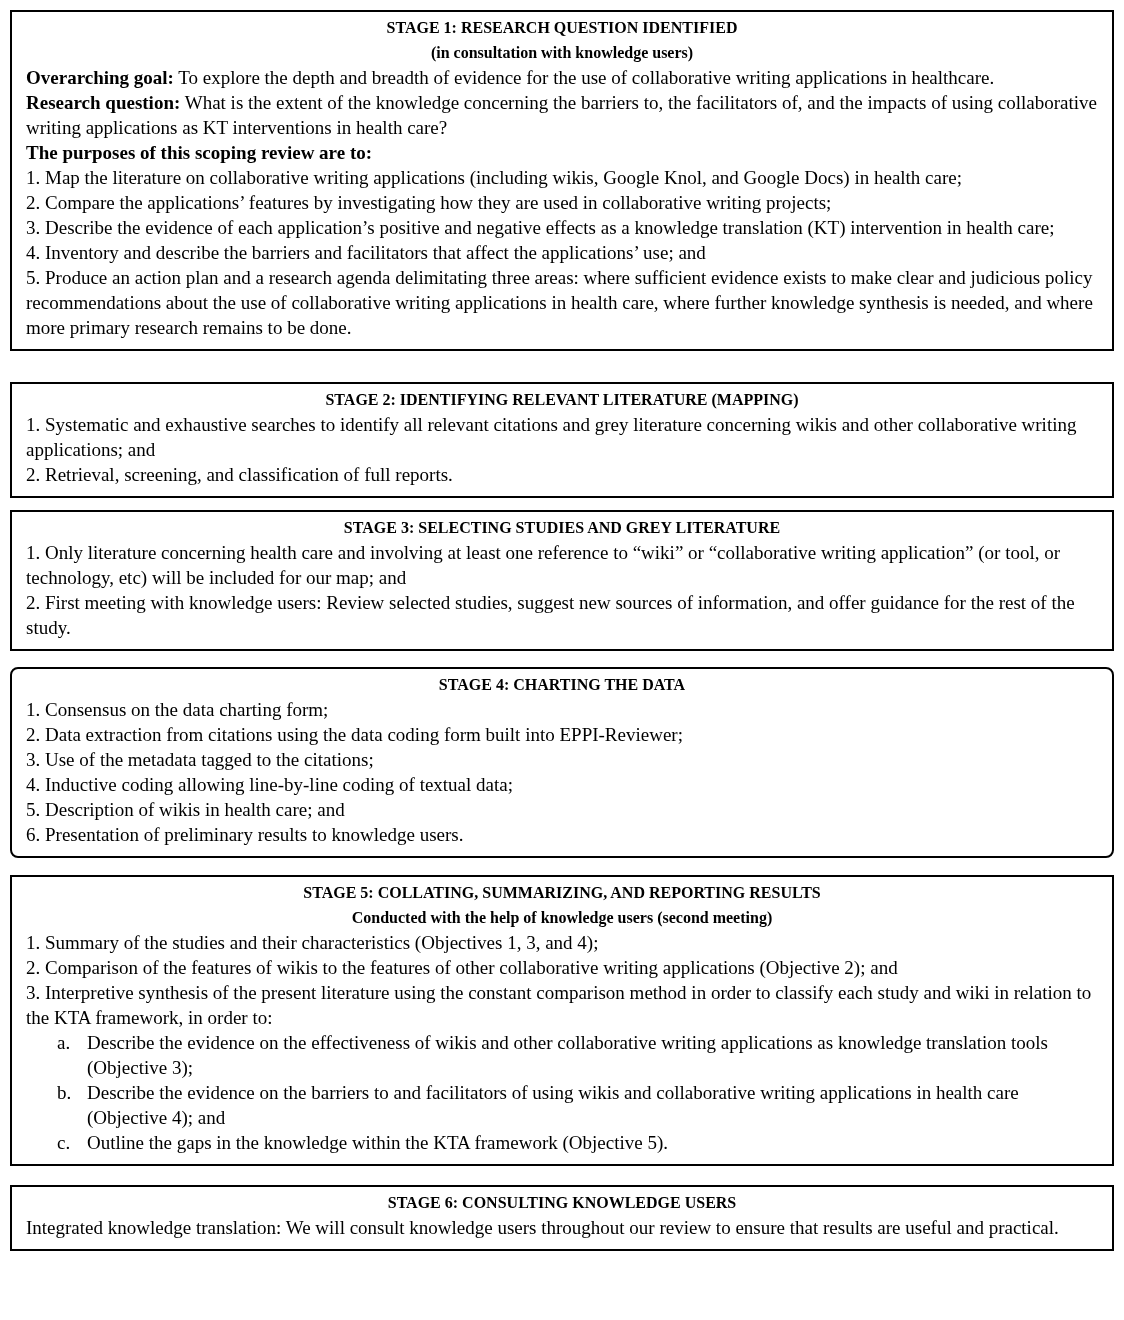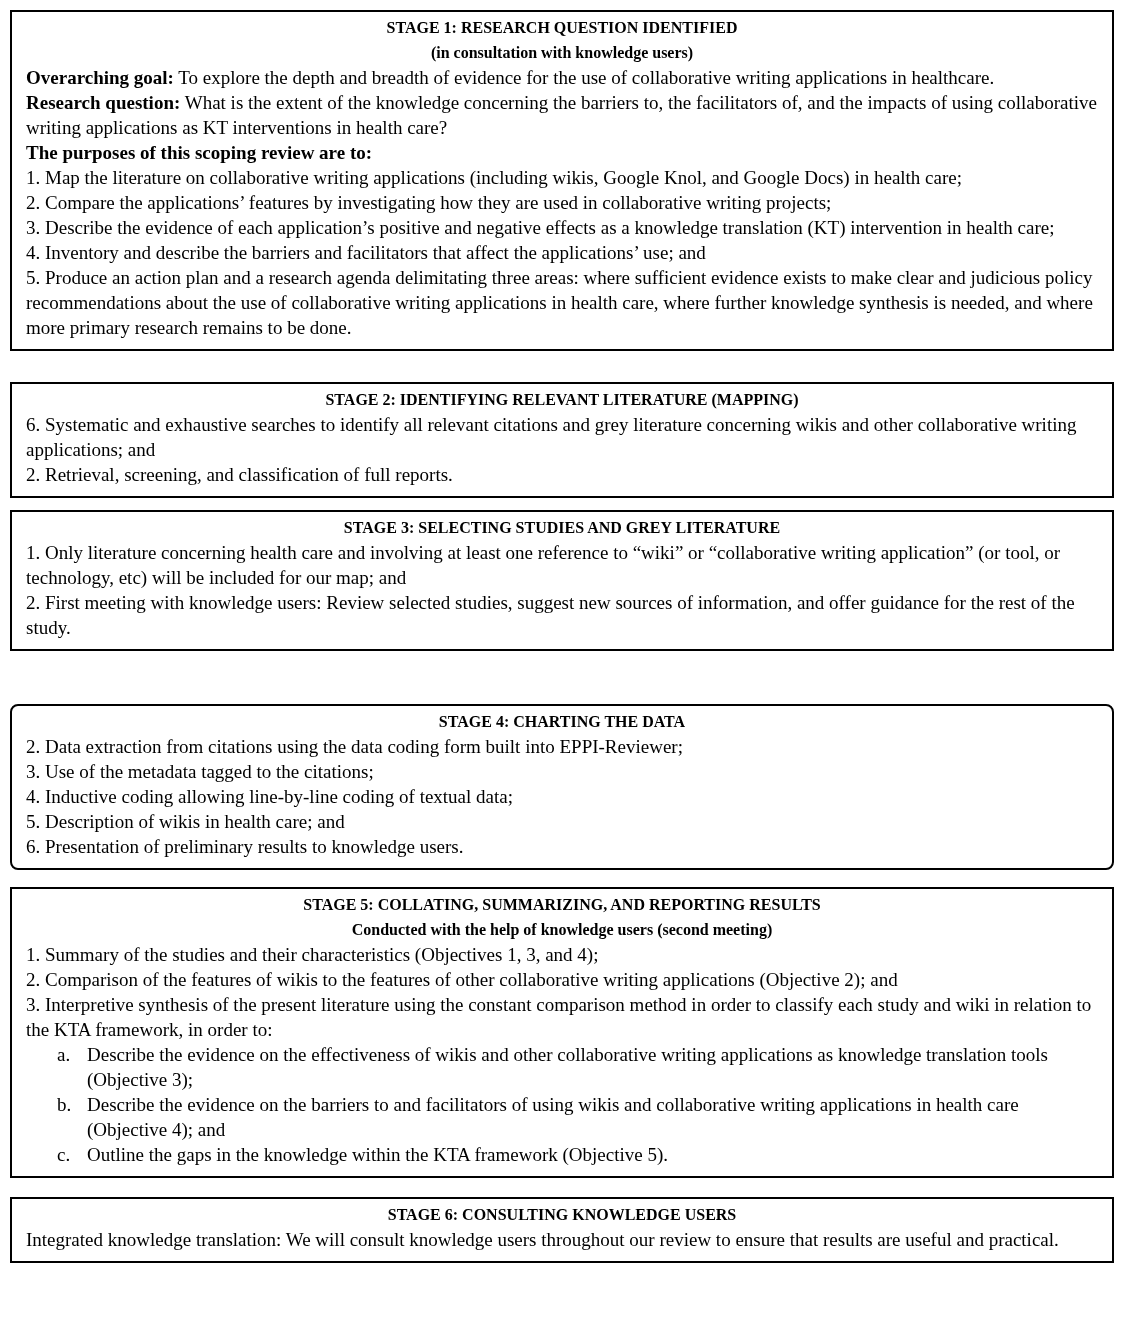--- a/index.html
+++ b/index.html
@@ -25,21 +25,21 @@
     text-align: center;
     font-weight: bold;
   }
   p { margin: 0; }
   .lead { font-weight: bold; }
   .subitem { display: flex; padding-left: 31px; }
   .marker { flex: 0 0 30px; width: 30px; }
   .subtext { flex: 1 1 auto; }
   .gap-a { margin-bottom: 31px; }
   .gap-b { margin-bottom: 12px; }
-  .gap-c { margin-bottom: 53px; }
+  .gap-c { margin-bottom: 16px; }
   .gap-d { margin-bottom: 17px; border-radius: 8px; }
   .gap-e { margin-bottom: 19px; }
 </style>
 </head>
 <body>
 
 <main>
 
   <section class="box gap-a">
     <h2 class="box-title">STAGE 1: RESEARCH QUESTION IDENTIFIED</h2>
@@ -49,32 +49,33 @@
     <p><b class="lead">The purposes of this scoping review are to:</b><span></span></p>
     <p>1. Map the literature on collaborative writing applications (including wikis, Google Knol, and Google Docs) in health care;</p>
     <p>2. Compare the applications’ features by investigating how they are used in collaborative writing projects;</p>
     <p>3. Describe the evidence of each application’s positive and negative effects as a knowledge translation (KT) intervention in health care;</p>
     <p>4. Inventory and describe the barriers and facilitators that affect the applications’ use; and</p>
     <p>5. Produce an action plan and a research agenda delimitating three areas: where sufficient evidence exists to make clear and judicious policy recommendations about the use of collaborative writing applications in health care, where further knowledge synthesis is needed, and where more primary research remains to be done.</p>
   </section>
 
   <section class="box gap-b">
     <h2 class="box-title">STAGE 2: IDENTIFYING RELEVANT LITERATURE (MAPPING)</h2>
-    <p>6. Systematic and exhaustive searches to identify all relevant citations and grey literature concerning wikis and other collaborative writing applications; and</p>
+    <p>1. Systematic and exhaustive searches to identify all relevant citations and grey literature concerning wikis and other collaborative writing applications; and</p>
     <p>2. Retrieval, screening, and classification of full reports.</p>
   </section>
 
   <section class="box gap-c">
     <h2 class="box-title">STAGE 3: SELECTING STUDIES AND GREY LITERATURE</h2>
     <p>1. Only literature concerning health care and involving at least one reference to “wiki” or “collaborative writing application” (or tool, or technology, etc) will be included for our map; and</p>
     <p>2. First meeting with knowledge users: Review selected studies, suggest new sources of information, and offer guidance for the rest of the study.</p>
   </section>
 
   <section class="box gap-d">
     <h2 class="box-title">STAGE 4: CHARTING THE DATA</h2>
+    <p>1. Consensus on the data charting form;</p>
     <p>2. Data extraction from citations using the data coding form built into EPPI-Reviewer;</p>
     <p>3. Use of the metadata tagged to the citations;</p>
     <p>4. Inductive coding allowing line-by-line coding of textual data;</p>
     <p>5. Description of wikis in health care; and</p>
     <p>6. Presentation of preliminary results to knowledge users.</p>
   </section>
 
   <section class="box gap-e">
     <h2 class="box-title">STAGE 5: COLLATING, SUMMARIZING, AND REPORTING RESULTS</h2>
     <h3 class="box-subtitle">Conducted with the help of knowledge users (second meeting)</h3>

